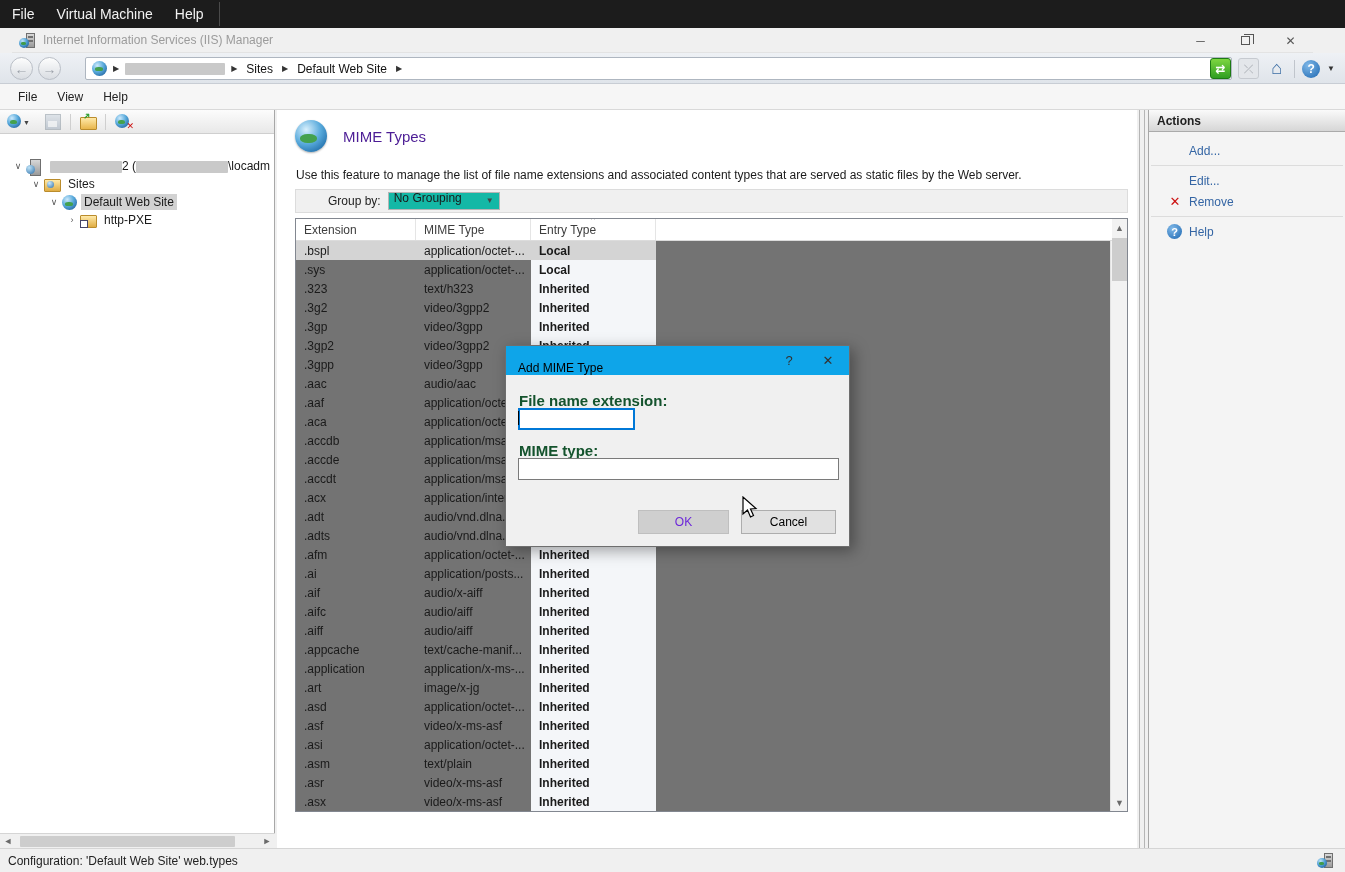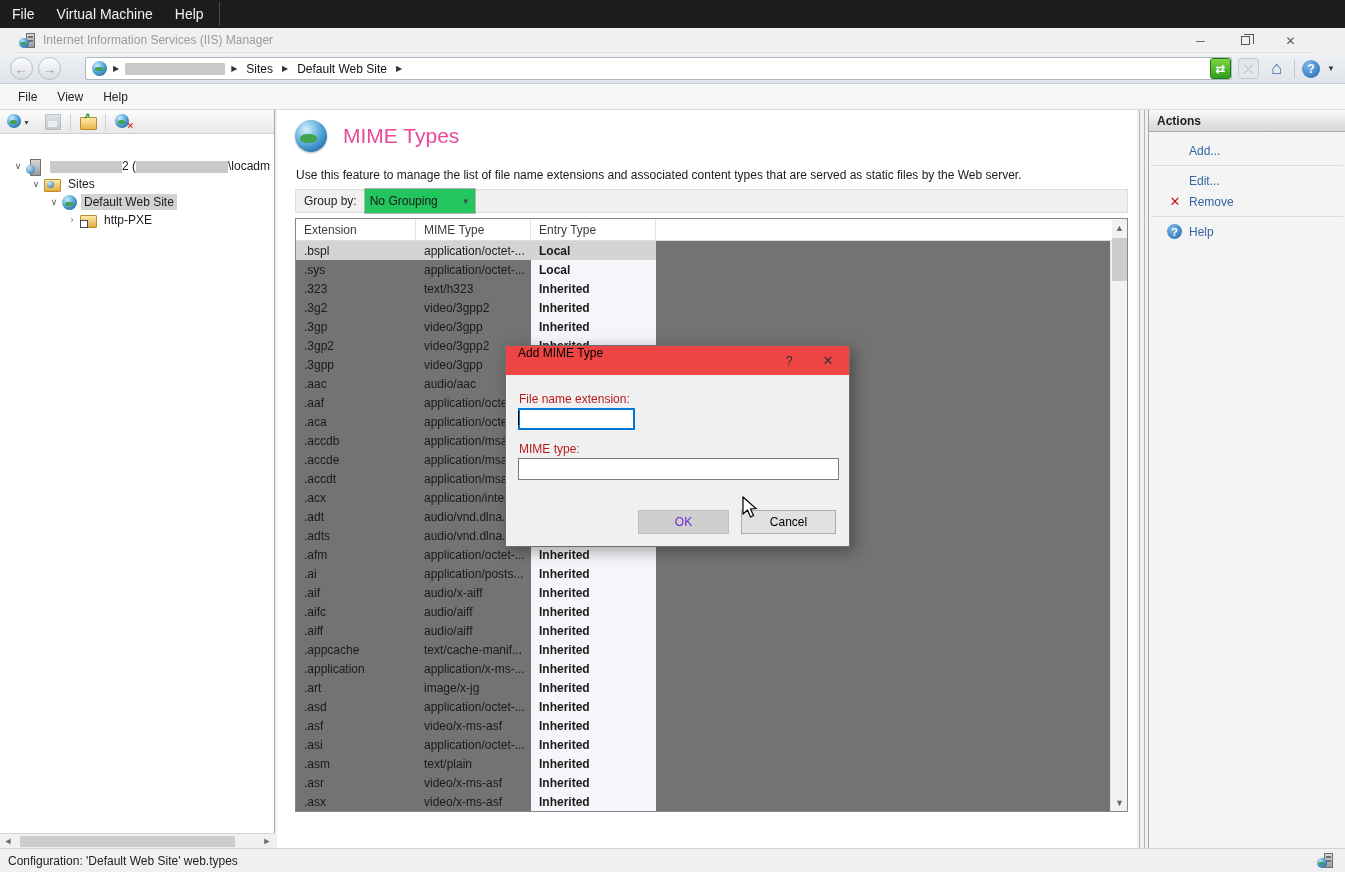--- a/index.html
+++ b/index.html
@@ -86,25 +86,25 @@
   .conn-hscroll { position:absolute; left:0; bottom:0; width:275px; height:15px; background:#f0f0f0; border-top:1px solid #d5d5d5; }
   .hs-arrow { position:absolute; top:0; width:16px; height:14px; color:#6a6a6a; font-size:9px; display:flex; align-items:center; justify-content:center; }
   .hs-thumb { position:absolute; left:20px; top:2px; width:215px; height:11px; background:#cdcdcd; border-radius:1px; }
 
   
   .center { position:absolute; left:277px; top:110px; width:860px; height:738px; background:#fff; }
   .center-split { position:absolute; top:110px; width:1px; height:738px; background:#b5b5b5; }
   .feat-header { position:absolute; left:18px; top:10px; display:flex; align-items:center; gap:16px; }
   .feat-globe { width:32px; height:32px; border-radius:50%; background:radial-gradient(circle at 35% 30%, #d8f0fd 0%, #57a9db 48%, #1f6ca8 85%); position:relative; box-shadow:0 1px 2px rgba(0,0,0,.3); }
   .feat-globe::after { content:""; position:absolute; left:5px; top:14px; width:17px; height:9px; background:#44a14e; border-radius:45%; }
-  .feat-title { font-size:21px; color:#ec4899; font-weight:400; }
+  .feat-title { font-size:15px; color:#4c1d95; font-weight:400; }
   .feat-desc { position:absolute; left:19px; top:58px; width:820px; font-size:12px; color:#1a1a1a; }
   .group-bar { position:absolute; left:18px; top:79px; width:833px; height:24px; background:#f0f0f0; border:1px solid #dcdcdc; display:flex; align-items:center; gap:7px; padding-left:8px; }
-  .group-label { color:#222; }
-  .group-select { width:112px; height:18px; background:#22c55e; border:1px solid #b5b5b5; display:flex; align-items:center; justify-content:space-between; padding:12px 5px; font-size:12px; }
+  .group-label { color:#222;margin-left:24px; }
+  .group-select { width:112px; height:18px; background:#14b8a6; border:1px solid #b5b5b5; display:flex; align-items:flex-end; justify-content:space-between; padding:4px 5px; font-size:12px; }
   .group-select .dd-arrow { font-size:8px; color:#444; }
 
   
   .listview { position:absolute; left:18px; top:108px; width:833px; height:594px; border:1px solid #828790; background:#737373; overflow:hidden; }
   .lv-sortcol-tint { position:absolute; left:235px; top:0; width:125px; height:100%; background:#f4f6f9; }
   .lv-header { position:absolute; left:0; top:0; width:816px; height:22px; background:#fff; border-bottom:1px solid #dcdcdc; display:flex; z-index:2; }
   .lv-hcell { border-right:1px solid #e5e5e5; padding:4px 0 0 8px; color:#3d3d3d; position:relative; }
   .lv-hcell.h0 { width:120px; } .lv-hcell.h1 { width:115px; } .lv-hcell.h2 { width:125px; }
   .sort-glyph { position:absolute; left:50%; top:-3px; transform:translateX(-50%); font-size:9px; color:#777; }
   .lv-rows { position:absolute; left:0; top:22px; width:816px; }
@@ -135,26 +135,26 @@
   .act-sep { height:1px; background:#dcdcdc; margin:4px 2px; }
   .redx-ico { color:#cc1111; font-weight:bold; font-size:13px; }
   .helpq-ico { width:15px; height:15px; border-radius:50%; background:radial-gradient(circle at 35% 30%, #7fb8e8, #1c66b0); color:#fff; font-weight:bold; font-size:11px; display:flex; align-items:center; justify-content:center; }
 
   
   .statusbar { position:absolute; left:0; top:848px; width:1345px; height:24px; background:#f0f0f0; border-top:1px solid #d5d5d5; display:flex; align-items:center; padding-left:8px; color:#222; }
   .status-icon { position:absolute; right:12px; top:4px; width:16px; height:15px; }
 
   
   .dialog { position:absolute; left:505px; top:345px; width:345px; height:202px; background:#f0f0f0; border:1px solid #6e6e6e; box-shadow:4px 4px 14px rgba(0,0,0,.35); z-index:10; }
-  .dlg-titlebar { height:29px; background:#ef4444; display:flex; align-items:flex-start; }
+  .dlg-titlebar { height:29px; background:#0ea5e9; display:flex; align-items:flex-end; }
   .dlg-title { margin-left:12px; font-size:12px; color:#000; }
   .dlg-btns { margin-left:auto; display:flex; align-items:center; }
   .dlg-help { width:36px; text-align:center; color:#333; font-size:13px; }
   .dlg-close { width:42px; height:29px; display:flex; align-items:center; justify-content:center; color:#333; font-size:13px; }
-  .dlg-label { position:absolute; left:13px; font-size:12px; color:#b91c1c; }
+  .dlg-label { position:absolute; left:13px; font-size:15px; color:#14532d;font-weight:bold; }
   .dlg-input { position:absolute; background:#fff; border:1px solid #7a7a7a; font-size:12px; padding:2px 4px; font-family:"Liberation Sans",sans-serif; }
   .dlg-input.focused { border:1px solid #0078d7; outline:1px solid #0078d7; outline-offset:-2px; }
   .caret { position:absolute; left:518px; top:411px; width:1px; height:14px; background:#000; z-index:11; }
   .dlg-btn { position:absolute; height:24px; border:1px solid #adadad; background:#e1e1e1; font-size:12px; font-family:"Liberation Sans",sans-serif; text-align:center; line-height:22px; }
   .dlg-btn.disabled { background:#cfcfcf; border-color:#bfbfbf; color:#6d28d9; }
 
   .cursor { position:absolute; left:741px; top:496px; z-index:20; }
 </style>
 </head>
 <body>

